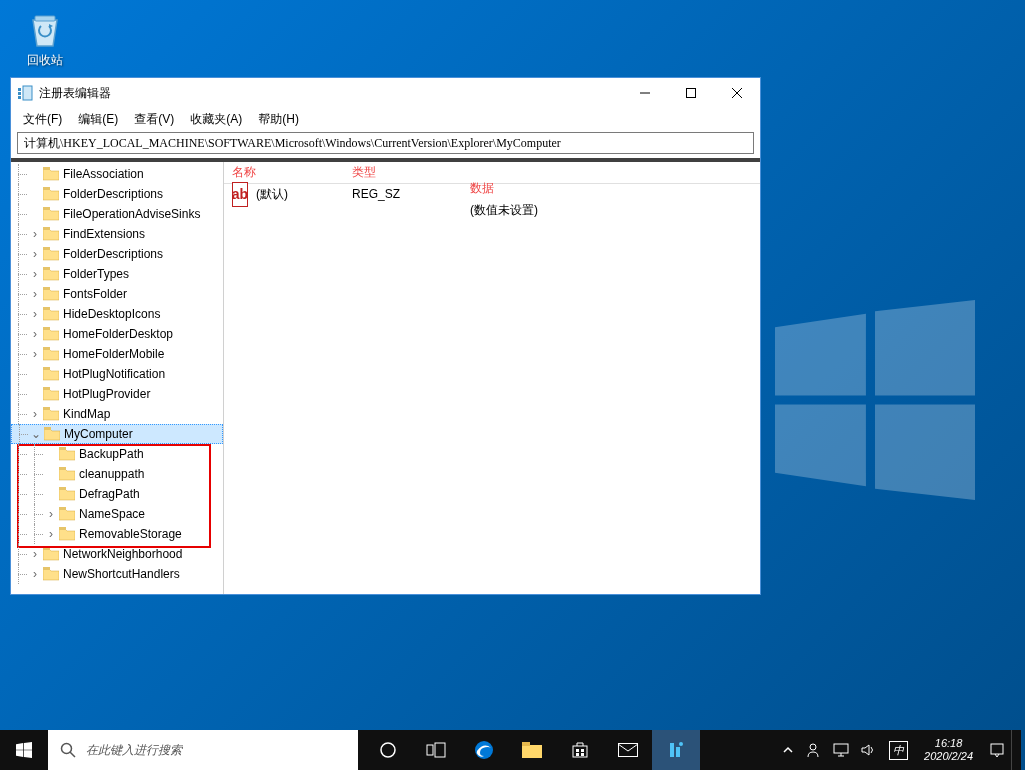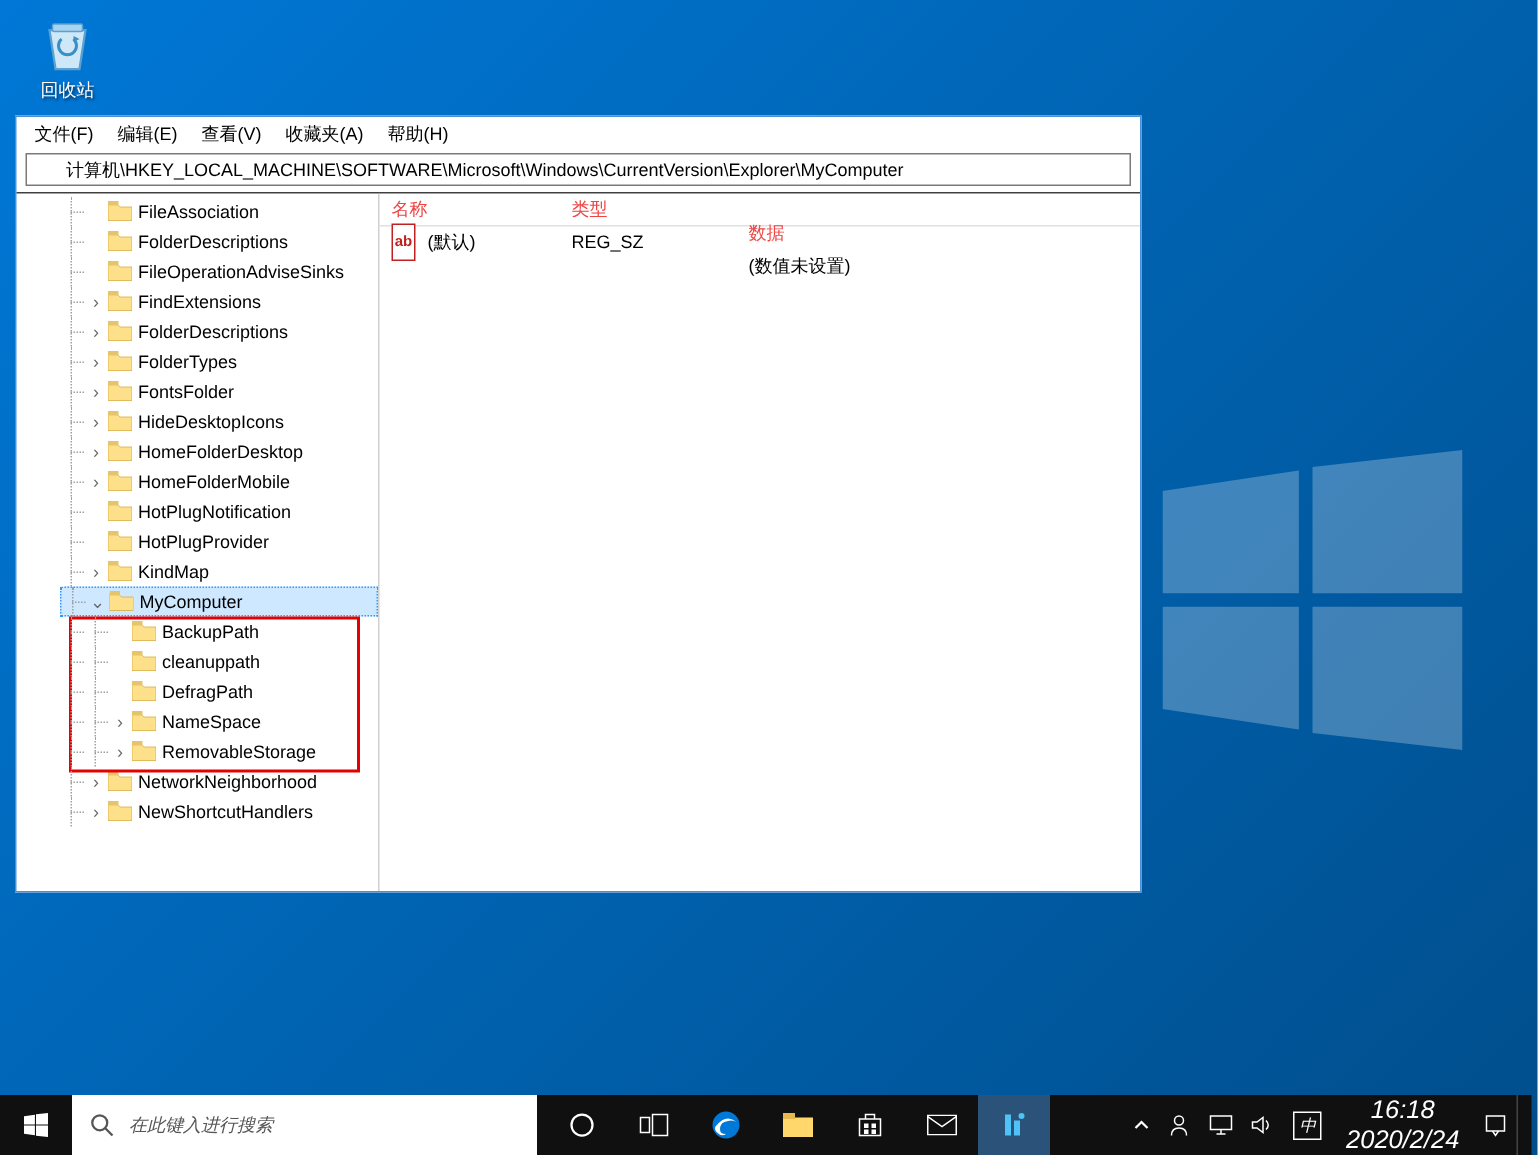--- a/index.html
+++ b/index.html
@@ -16,23 +16,23 @@
 .titlebar { height: 30px; display: flex; align-items: center; padding-left: 6px; }
 .titlebar .icon { width: 16px; height: 16px; margin-right: 6px; }
 .titlebar .title { font-size: 12px; flex: 1; }
 .winbtns { display: flex; }
 .winbtn { width: 46px; height: 30px; display: flex; align-items: center; justify-content: center; cursor: pointer; }
 
 .menubar { height: 22px; display: flex; align-items: center; padding: 0 4px; font-size: 12px; }
 .menubar span { padding: 2px 8px; cursor: pointer; }
 
 .addressbar { margin: 2px 6px 4px 6px; border: 1px solid #7a7a7a; height: 22px; display: flex; align-items: center; font-size: 12px; padding: 0 4px; background: #fff; }
-.addressbar input { border: 0; outline: none; width: 100%; font-size: 12px; font-family: Liberation Sans, sans-serif; margin-left: 20px; }
-
-.panes { flex: 1; display: flex; border-top: 1px solid #404040; overflow: hidden; padding-left: 29px; }
+.addressbar input { border: 0; outline: none; width: 100%; font-size: 12px; font-family: Liberation Serif, serif; }
+
+.panes { flex: 1; display: flex; border-top: 4px solid #404040; overflow: hidden; }
 .tree { width: 213px; border-right: 1px solid #d0d0d0; overflow-y: auto; overflow-x: auto; position: relative; font-size: 12px; padding: 2px 0; }
 .tree::-webkit-scrollbar { width: 17px; height: 17px; }
 .tree::-webkit-scrollbar-track { background: #f0f0f0; }
 .tree::-webkit-scrollbar-thumb { background: #c0c0c0; border: 1px solid #a0a0a0; }
 
 .tree-item { display: flex; align-items: center; height: 20px; white-space: nowrap; padding-right: 6px; cursor: pointer; }
 .tree-item.selected { background: #cde8ff; border: 1px dotted #3399ff; height: 20px; }
 .tree-item .exp { width: 16px; text-align: center; color: #6a6a6a; font-size: 12px; }
 .tree-item .fld { width: 16px; height: 14px; margin-right: 4px; }
 .tree-item .dots { width: 16px; display: inline-block; position: relative; height: 20px; }
@@ -42,32 +42,32 @@
 .redbox { position: absolute; left: 6px; top: 282px; width: 194px; height: 104px; border: 2px solid #e60000; pointer-events: none; }
 
 .list { flex: 1; font-size: 12px; overflow: auto; }
 .list-header { display: flex; height: 22px; align-items: center; border-bottom: 1px solid #e0e0e0; }
 .list-header .col { padding: 0 8px; color: #ef4444; }
 .col-name { width: 120px; }
 .col-type { width: 118px; }
 .col-data { flex: 1; margin-top: 32px; }
 .list-row { display: flex; height: 20px; align-items: center; cursor: pointer; }
 .list-row .cell { padding: 0 8px; }
-.list-row .ic { width: 16px; height: 25px; margin-left: 8px; display: inline-flex; align-items: center; justify-content: center; border: 1px solid #c02020; color: #c02020; font-size: 10px; font-weight: bold; background: #fff; }
+.list-row .ic { width: 16px; height: 25px; margin-left: 8px; display: inline-flex; align-items: center; justify-content: center; border: 1px solid #c02020; color: #c02020; font-size: 14px; font-weight: bold; background: #fff; }
 
 .taskbar { position: absolute; bottom: 0; left: 0; right: 4px; height: 40px; background: #101010; display: flex; align-items: center; color: #fff; font-size: 12px; font-style: italic; }
 .start { width: 48px; height: 40px; display: flex; align-items: center; justify-content: center; cursor: pointer; }
 .search { width: 310px; height: 40px; background: #fff; color: #555; display: flex; align-items: center; padding: 0 12px; }
 .search .sicon { margin-right: 10px; }
 .tb-icons { display: flex; margin-left: 6px; }
 .tb-icon { width: 48px; height: 40px; display: flex; align-items: center; justify-content: center; cursor: pointer; }
 .tb-icon.active { background: #2b5278; }
 .tray { margin-left: auto; display: flex; align-items: center; height: 40px; padding-right: 4px; }
 .tray-icon { padding: 0 6px; height: 40px; display: flex; align-items: center; cursor: pointer; }
-.clock { padding: 0 10px; text-align: center; line-height: 1.2; font-size: 17px; cursor: pointer; }
+.clock { padding: 0 10px; text-align: center; line-height: 1.2; font-size: 11px; cursor: pointer; }
 .showdesk { width: 6px; height: 40px; border-left: 1px solid #444; cursor: pointer; }
 
 svg { display: block; }
 </style>
 </head>
 <body>
 
 <div class="desktop-icon">
   <div class="bin">
     <svg viewBox="0 0 40 40">
@@ -85,20 +85,49 @@
       <g fill="#ffffff" fill-opacity="0.28">
         <polygon points="0,12 40,6 40,42 0,42"></polygon>
         <polygon points="44,5 88,0 88,42 44,42"></polygon>
         <polygon points="0,46 40,46 40,82 0,76"></polygon>
         <polygon points="44,46 88,46 88,88 44,83"></polygon>
       </g>
     </svg>
 </div>
 
 <div class="window">
+  <div class="titlebar">
+    <div class="icon">
+      <svg viewBox="0 0 16 16">
+          <rect x="1" y="3" width="3" height="3" fill="#3a8fc7"></rect>
+          <rect x="1" y="7" width="3" height="3" fill="#3a8fc7"></rect>
+          <rect x="1" y="11" width="3" height="3" fill="#3a8fc7"></rect>
+          <rect x="6" y="1" width="9" height="14" fill="#cfe8f7" stroke="#3a8fc7"></rect>
+        </svg>
+    </div>
+    <div class="title">注册表编辑器</div>
+    <div class="winbtns">
+      <div class="winbtn">
+          <svg width="10" height="10">
+            <line x1="0" y1="5" x2="10" y2="5" stroke="#000"></line>
+          </svg>
+        </div>
+      <div class="winbtn">
+          <svg width="10" height="10">
+            <rect x="0.5" y="0.5" width="9" height="9" fill="none" stroke="#000"></rect>
+          </svg>
+        </div>
+      <div class="winbtn close">
+          <svg width="10" height="10">
+            <line x1="0" y1="0" x2="10" y2="10" stroke="#000"></line>
+            <line x1="10" y1="0" x2="0" y2="10" stroke="#000"></line>
+          </svg>
+        </div>
+    </div>
+  </div>
 
   <div class="menubar">
     <span>文件(F)</span>
     <span>编辑(E)</span>
     <span>查看(V)</span>
     <span>收藏夹(A)</span>
     <span>帮助(H)</span>
   </div>
 
   <div class="addressbar">

